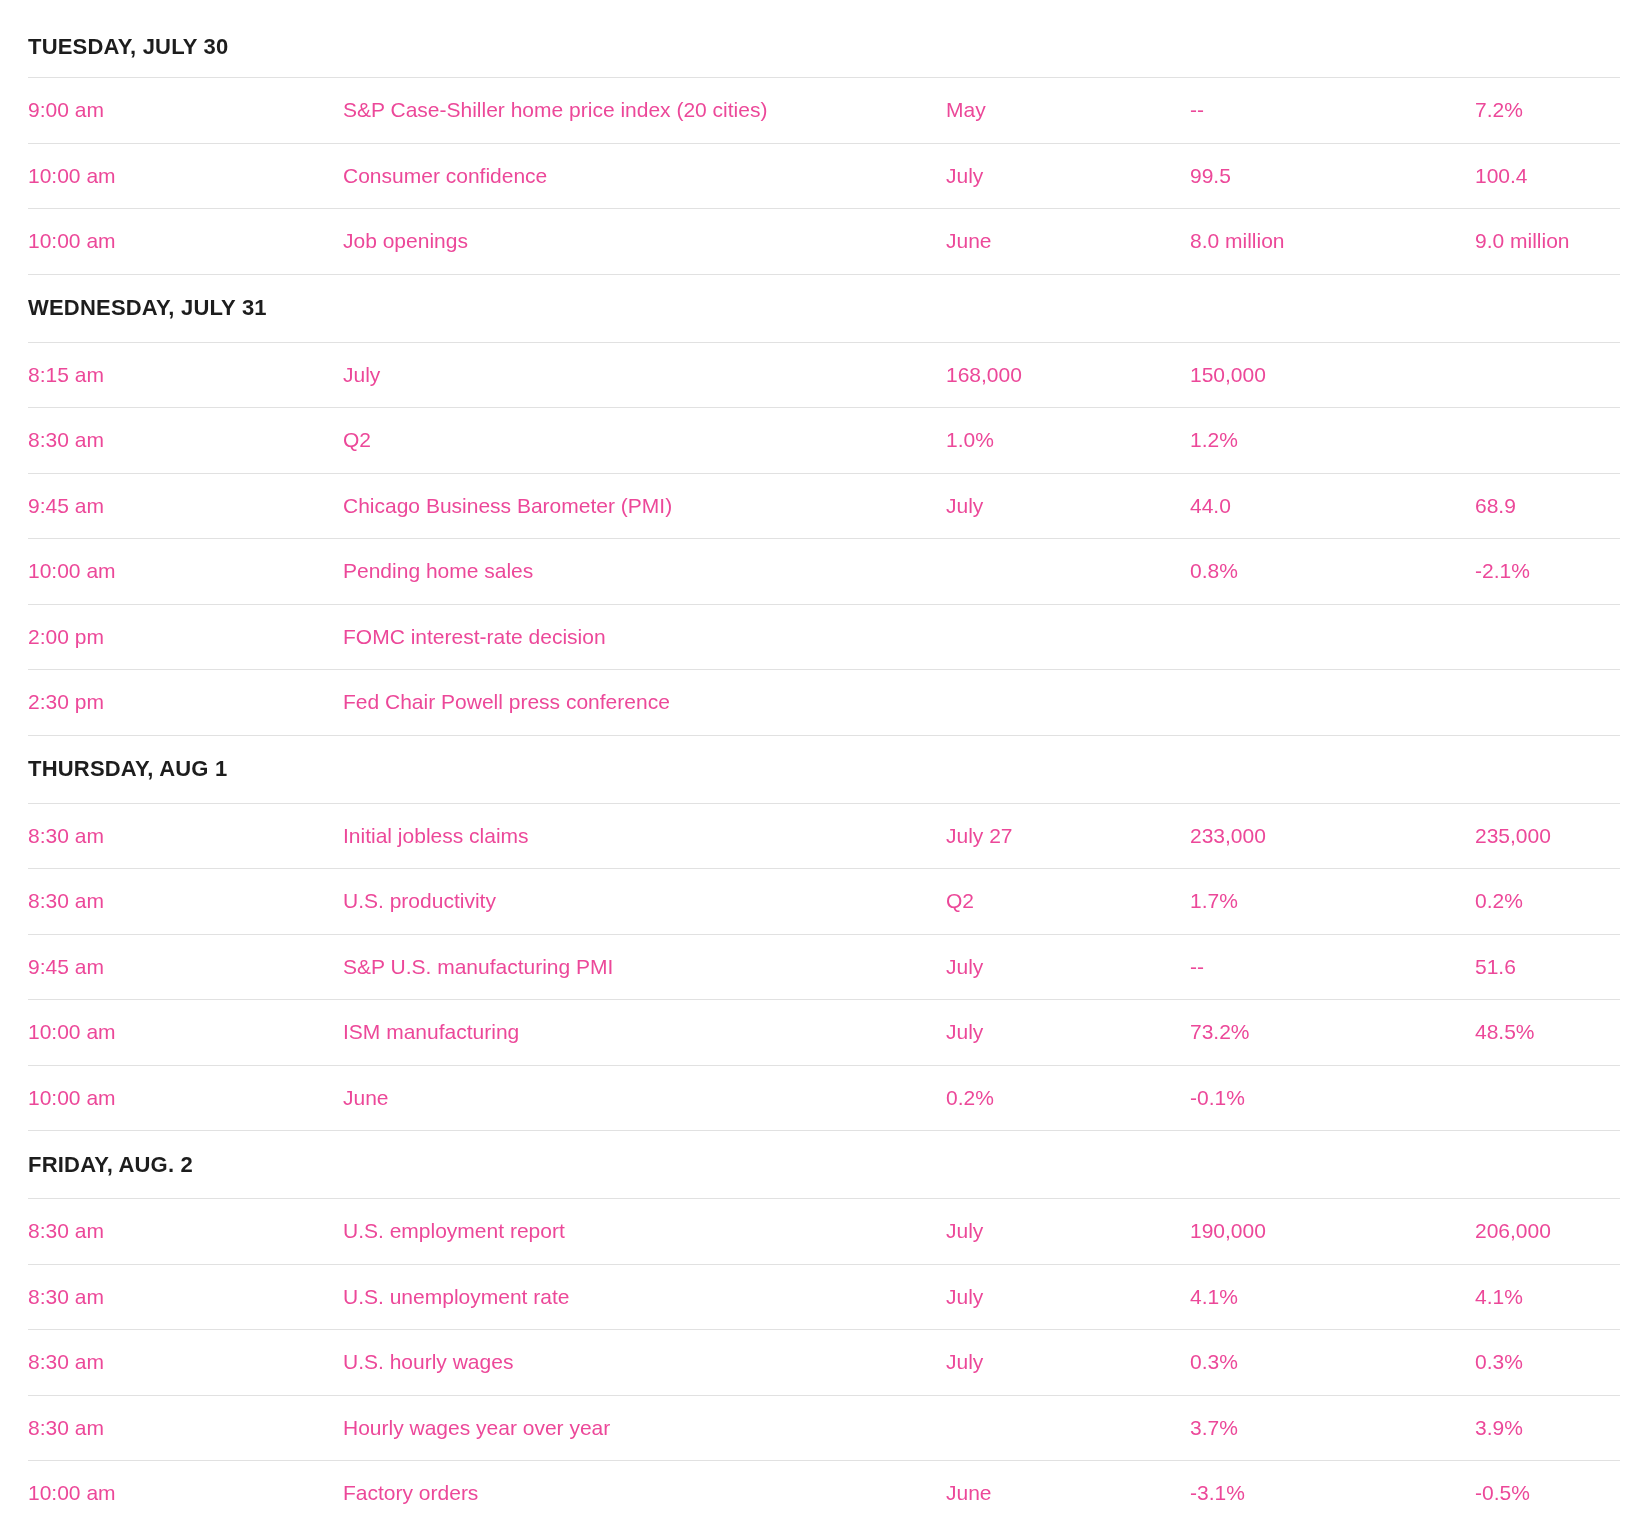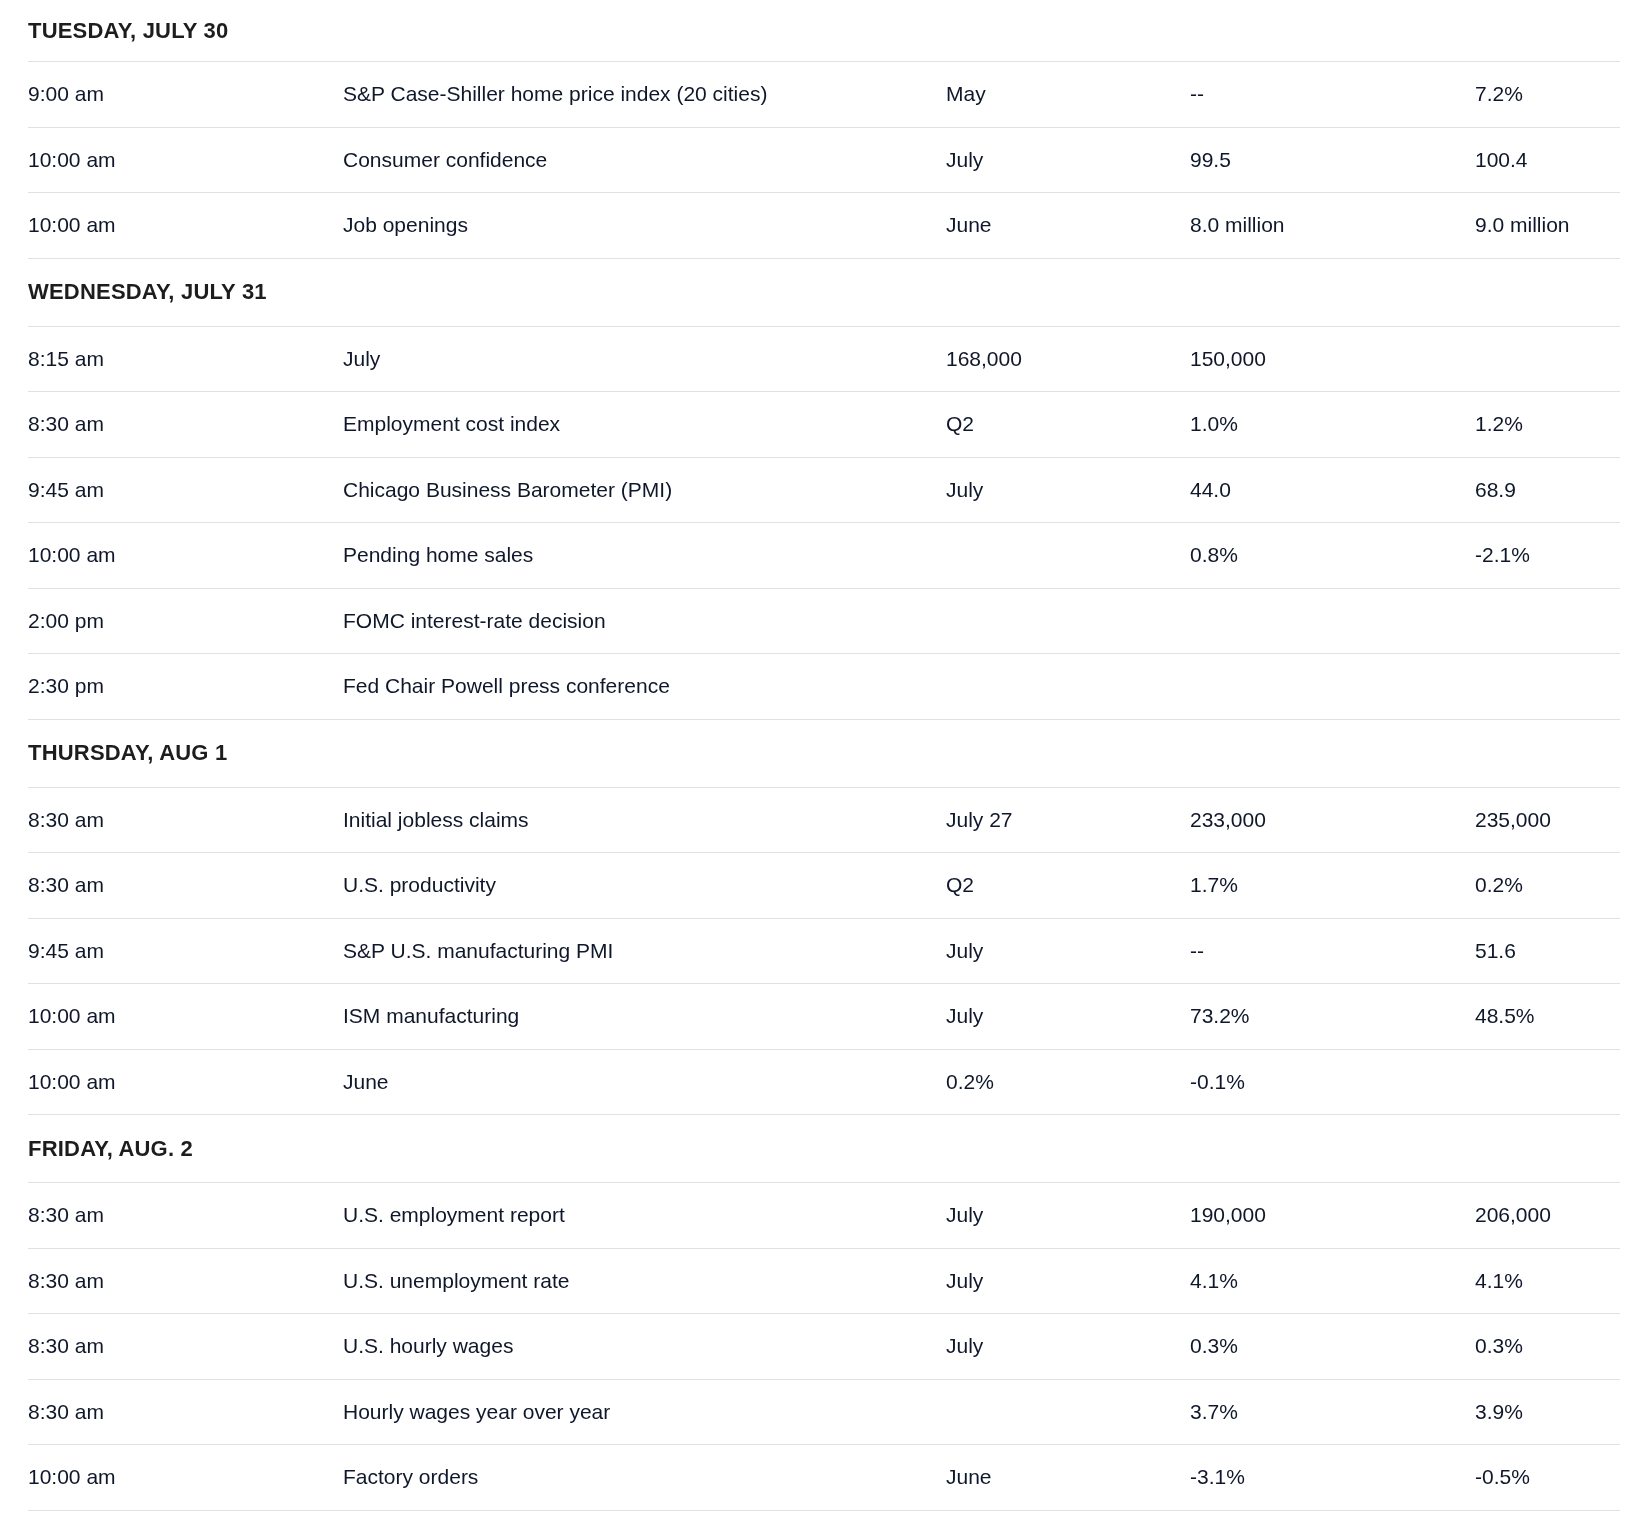--- a/index.html
+++ b/index.html
@@ -4,21 +4,21 @@
 <style>
   * { margin: 0; padding: 0; box-sizing: border-box; }
   html, body { background: #ffffff; }
   body {
     font-family: "Liberation Sans", sans-serif;
     color: #2b2b2b;
   }
   .cal {
     width: 1648px;
     height: 1516px;
-    padding: 0 28px;
+    padding: 16px 28px;
     background: #ffffff;
     overflow: hidden;
   }
   .sec-header {
     display: flex;
     align-items: center;
     height: 68px;
     border-bottom: 1px solid #e1e1e1;
     font-size: 22px;
     font-weight: 700;
@@ -26,21 +26,21 @@
     letter-spacing: 0.2px;
   }
   .sec-header.first { height: 62px; }
   .row {
     display: grid;
     grid-template-columns: 315px 603px 244px 285px 1fr;
     align-items: center;
     height: 65.5px;
     border-bottom: 1px solid #e1e1e1;
     font-size: 21px;
-    color: #0f172a;
+    color: #ec4899;
   }
   .c { display: block; white-space: nowrap; overflow: hidden; }
 </style>
 </head>
 <body>
 
 <div class="cal">
 
   <div class="sec-header first">
     <span>TUESDAY, JULY 30</span>
@@ -71,21 +71,20 @@
     <span>WEDNESDAY, JULY 31</span>
   </div>
   <div class="row">
     <span class="c">8:15 am</span>
     <span class="c">July</span>
     <span class="c">168,000</span>
     <span class="c">150,000</span>
   </div>
   <div class="row">
     <span class="c">8:30 am</span>
-    <span class="c">Employment cost index</span>
     <span class="c">Q2</span>
     <span class="c">1.0%</span>
     <span class="c">1.2%</span>
   </div>
   <div class="row">
     <span class="c">9:45 am</span>
     <span class="c">Chicago Business Barometer (PMI)</span>
     <span class="c">July</span>
     <span class="c">44.0</span>
     <span class="c">68.9</span>

